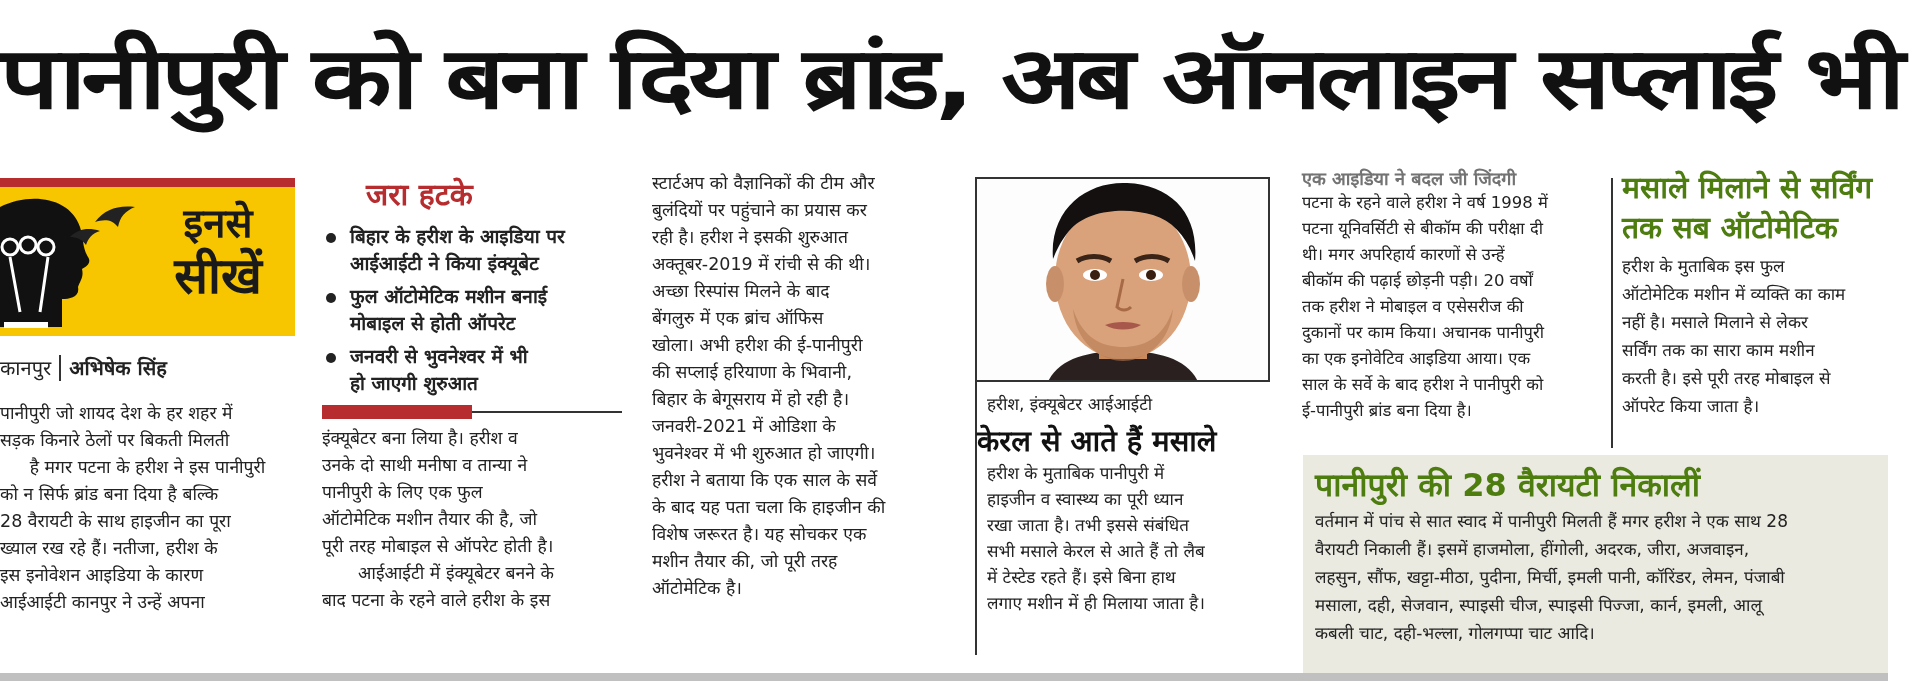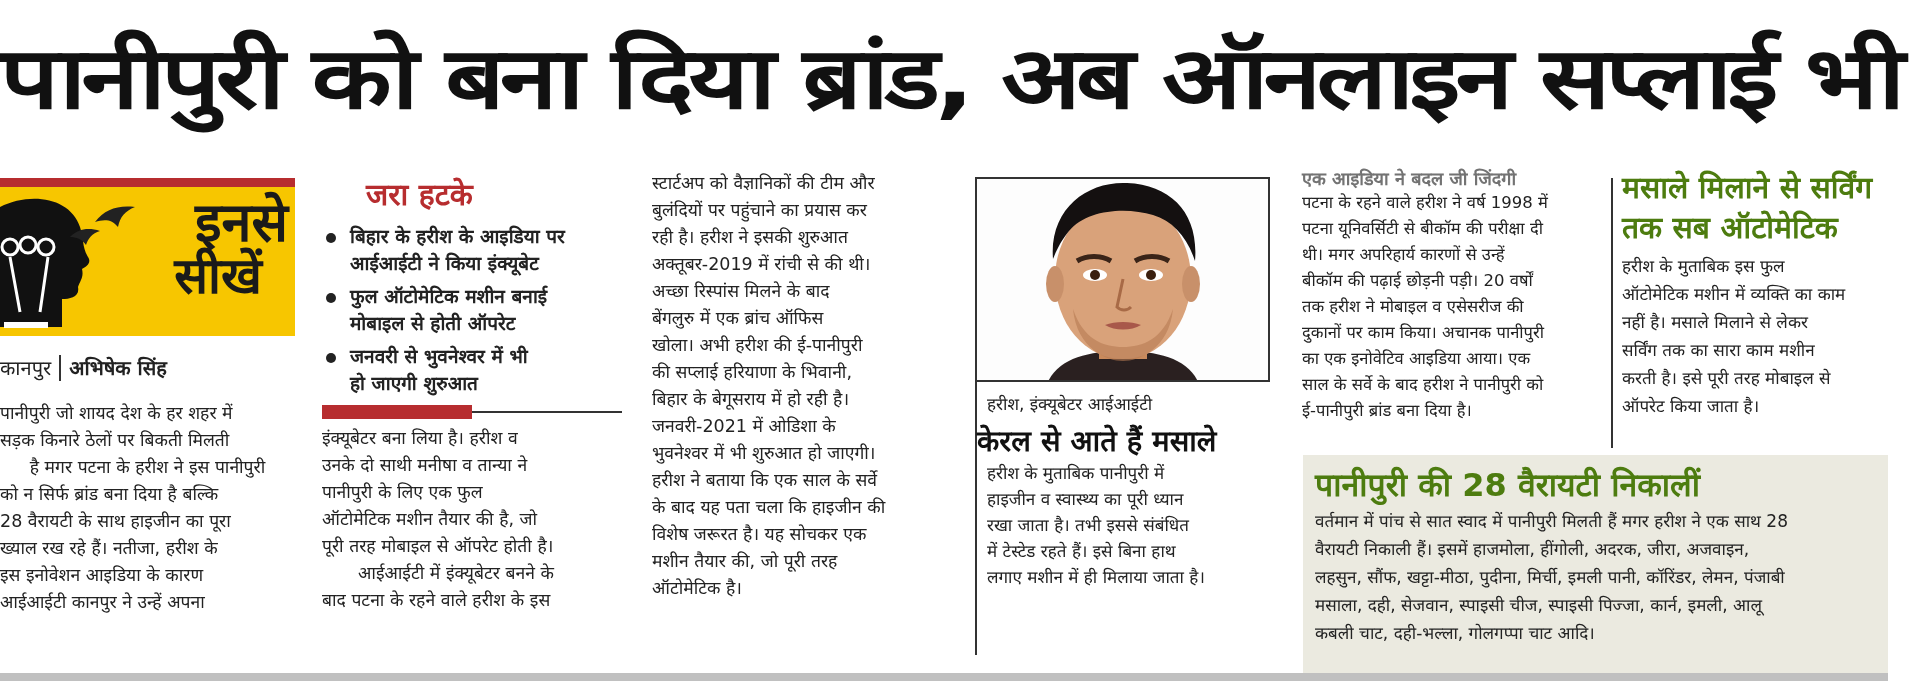--- a/index.html
+++ b/index.html
@@ -26,21 +26,21 @@
   .col1 { position: absolute; left: 0; top: 178px; width: 295px; }
   .learn-box {
     position: relative; width: 295px; height: 158px; background: #f7c600;
     border-top: 9px solid #b72d2f; overflow: hidden;
   }
   .learn-box svg { position: absolute; left: 0; top: 0; }
   .learn-title {
     position: absolute; left: 148px; top: 12px; width: 140px;
     font-weight: bold; color: #1a1a1a; text-align: center;
   }
-  .learn-title .l1 { font-size: 54px; line-height: 48px; text-align: right; }
+  .learn-title .l1 { font-size: 40px; line-height: 48px; }
   .learn-title .l2 { font-size: 50px; line-height: 58px; }
   .byline { margin-top: 18px; font-size: 20px; line-height: 28px; font-weight: bold; color: #222; display: flex; align-items: center; }
   .byline .city { font-weight: normal; }
   .byline .sep { display: inline-block; width: 2px; height: 26px; background: #333; margin: 0 8px; }
   .col1 .body-text { margin-top: 18px; }
 
   
   .col2 { position: absolute; left: 322px; top: 175px; width: 300px; }
   .kicker { font-size: 30px; line-height: 40px; font-weight: bold; color: #b72d2f; margin-left: 44px; }
   .bullets { margin-top: 8px; list-style: none; }
@@ -210,20 +210,21 @@
 
       <path d="M96,130 C100,170 130,182 146,182 C162,182 192,170 196,130 C186,160 166,168 146,168 C126,168 106,160 96,130 Z" fill="#b57a52" opacity="0.6"></path>
     </svg>
   </div>
   <div class="caption">हरीश, इंक्यूबेटर आईआईटी</div>
   <h2 class="subhead">केरल से आते हैं मसाले</h2>
   <div class="body-text">
     <p style="display: block;">हरीश के मुताबिक पानीपुरी में</p>
     <p style="display: block;">हाइजीन व स्वास्थ्य का पूरी ध्यान</p>
     <p style="display: block;">रखा जाता है। तभी इससे संबंधित</p>
+    <p style="display: block;">सभी मसाले केरल से आते हैं तो लैब</p>
     <p style="display: block;">में टेस्टेड रहते हैं। इसे बिना हाथ</p>
     <p style="display: block;">लगाए मशीन में ही मिलाया जाता है।</p>
   </div>
 </section>
 
 <section class="col5">
   <div class="red-kicker">एक आइडिया ने बदल जी जिंदगी</div>
   <div class="body-text">
     <p style="display: block;">पटना के रहने वाले हरीश ने वर्ष 1998 में</p>
     <p style="display: block;">पटना यूनिवर्सिटी से बीकॉम की परीक्षा दी</p>

